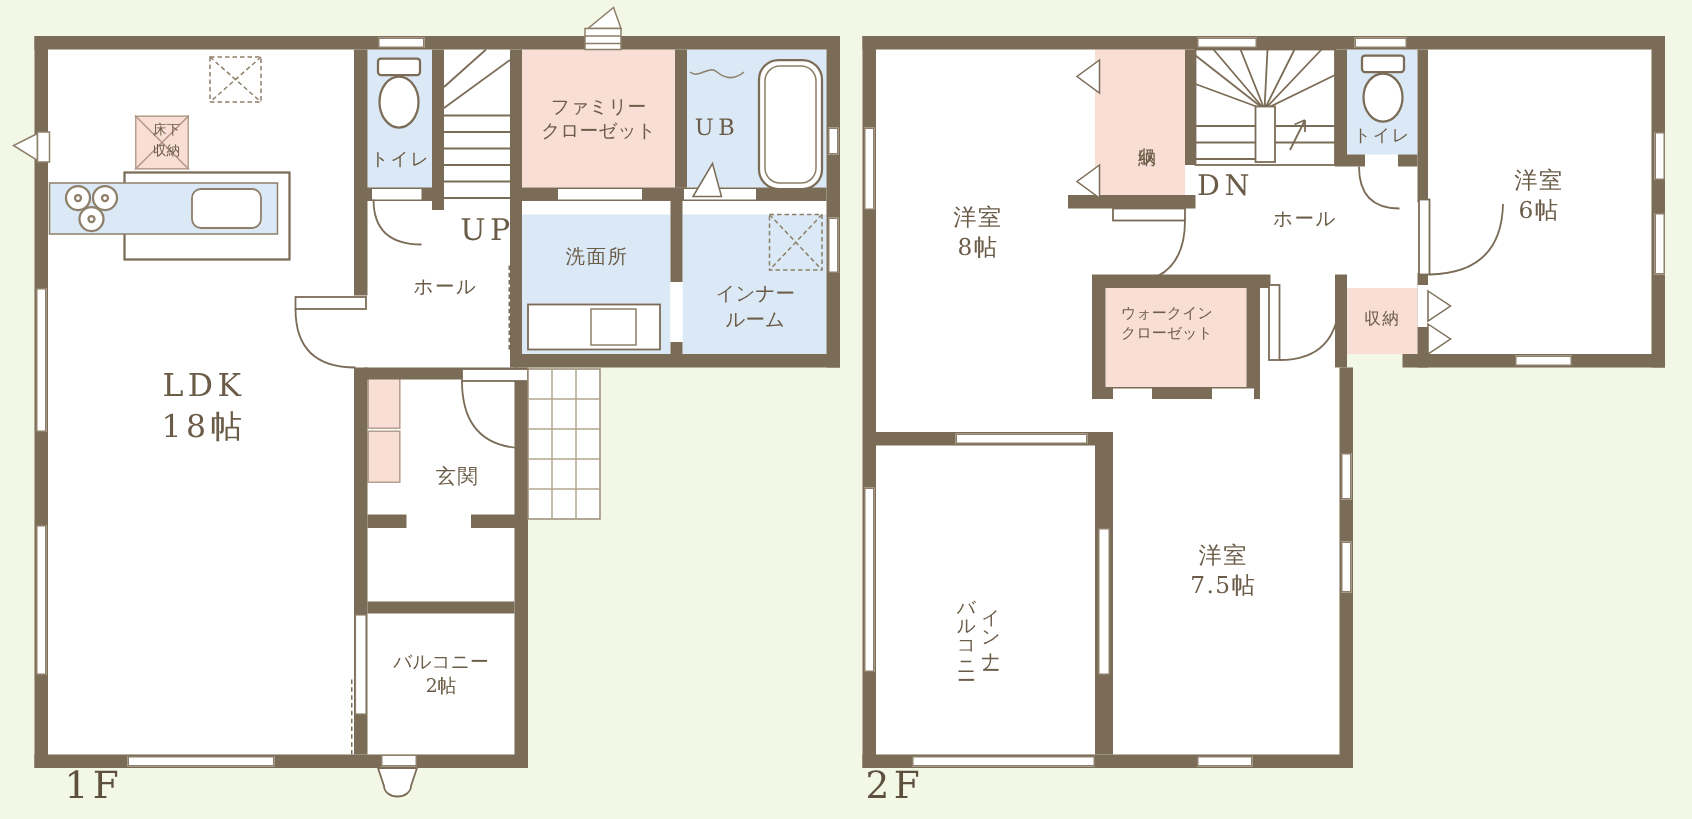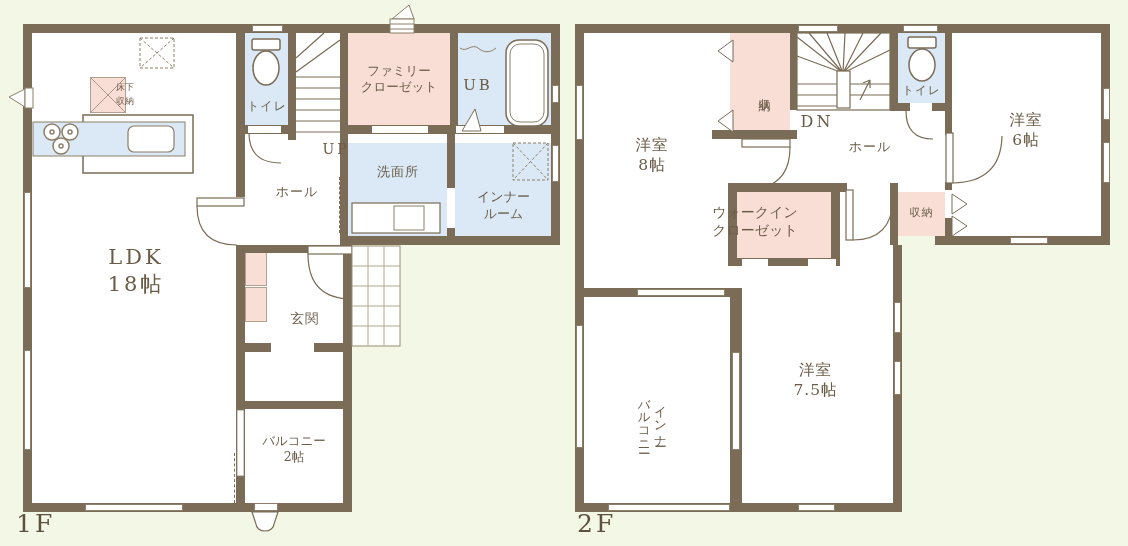--- a/index.html
+++ b/index.html
@@ -235,42 +235,42 @@
   <rect x="846" y="190" width="7" height="50" fill="#ffffff" stroke="#7b6c57" stroke-width="1.2"></rect>
   <path d="M853,240 Q892,240 893,199" fill="none" stroke="#7b6c57" stroke-width="1.2"></path>
   <rect x="946" y="133" width="7" height="50" fill="#ffffff" stroke="#7b6c57" stroke-width="1.2"></rect>
   <path d="M953,183 Q1001,182 1002,136" fill="none" stroke="#7b6c57" stroke-width="1.2"></path>
 </svg>
 
 <div class="lbl" style="left:56px;top:244px;width:160px;font-size:21px;letter-spacing:3px">LDK
 18帖</div>
 <div class="lbl" style="left:252px;top:184px;width:90px;font-size:13px">ホール</div>
 <div class="lbl" style="left:242px;top:99px;width:50px;font-size:12px">トイレ</div>
-<div class="lbl" style="left:314px;top:140px;width:44px;font-size:14px;letter-spacing:3px">UP</div>
+<div class="lbl" style="left:303px;top:140px;width:44px;font-size:20px;letter-spacing:3px">UP</div>
 <div class="lbl" style="left:346px;top:63px;width:106px;font-size:12.5px;letter-spacing:0">ファミリー
 クローゼット</div>
 <div class="lbl" style="left:455px;top:76px;width:46px;font-size:15px;letter-spacing:3px">UB</div>
 <div class="lbl" style="left:348px;top:164px;width:100px;font-size:13px">洗面所</div>
 <div class="lbl" style="left:455px;top:189px;width:97px;font-size:13px;letter-spacing:0">インナー
 ルーム</div>
 <div class="lbl" style="left:268px;top:310px;width:74px;font-size:13.5px">玄関</div>
 <div class="lbl" style="left:245px;top:433px;width:98px;font-size:12.5px;letter-spacing:0">バルコニー
 2帖</div>
-<div class="lbl" style="left:105px;top:81px;width:40px;font-size:9px;letter-spacing:0;line-height:1.5">床下
+<div class="lbl" style="left:91px;top:81px;width:40px;font-size:9px;letter-spacing:0;line-height:1.5">床下
 収納</div>
-<div class="fl" style="left:16px;top:509px">1F</div>
+<div class="fl" style="left:43px;top:509px">1F</div>
 
 <div class="lbl" style="left:597px;top:135px;width:110px;font-size:15.5px">洋室
 8帖</div>
 <div class="lbl v" style="left:756px;top:62px;height:56px;font-size:12px">収納</div>
-<div class="lbl" style="left:797px;top:112px;width:40px;font-size:16px;letter-spacing:3px">DN</div>
+<div class="lbl" style="left:797px;top:112px;width:40px;font-size:19px;letter-spacing:3px">DN</div>
 <div class="lbl" style="left:898px;top:83px;width:47px;font-size:11.5px">トイレ</div>
 <div class="lbl" style="left:824px;top:139px;width:92px;font-size:13px">ホール</div>
 <div class="lbl" style="left:974px;top:110px;width:104px;font-size:15.5px">洋室
 6帖</div>
-<div class="lbl" style="left:689px;top:203px;width:132px;font-size:14px;letter-spacing:0">ウォークイン
+<div class="lbl" style="left:712px;top:203px;width:132px;font-size:10px;letter-spacing:0">ウォークイン
 クローゼット</div>
 <div class="lbl" style="left:898px;top:206px;width:47px;font-size:11px">収納</div>
 <div class="lbl v" style="left:636px;top:357px;height:122px;font-size:12.5px;letter-spacing:0">インナー
 バルコニー</div>
 <div class="lbl" style="left:758px;top:360px;width:115px;font-size:15.5px">洋室
 7.5帖</div>
 <div class="fl" style="left:577px;top:509px">2F</div>
 
 </body></html>

